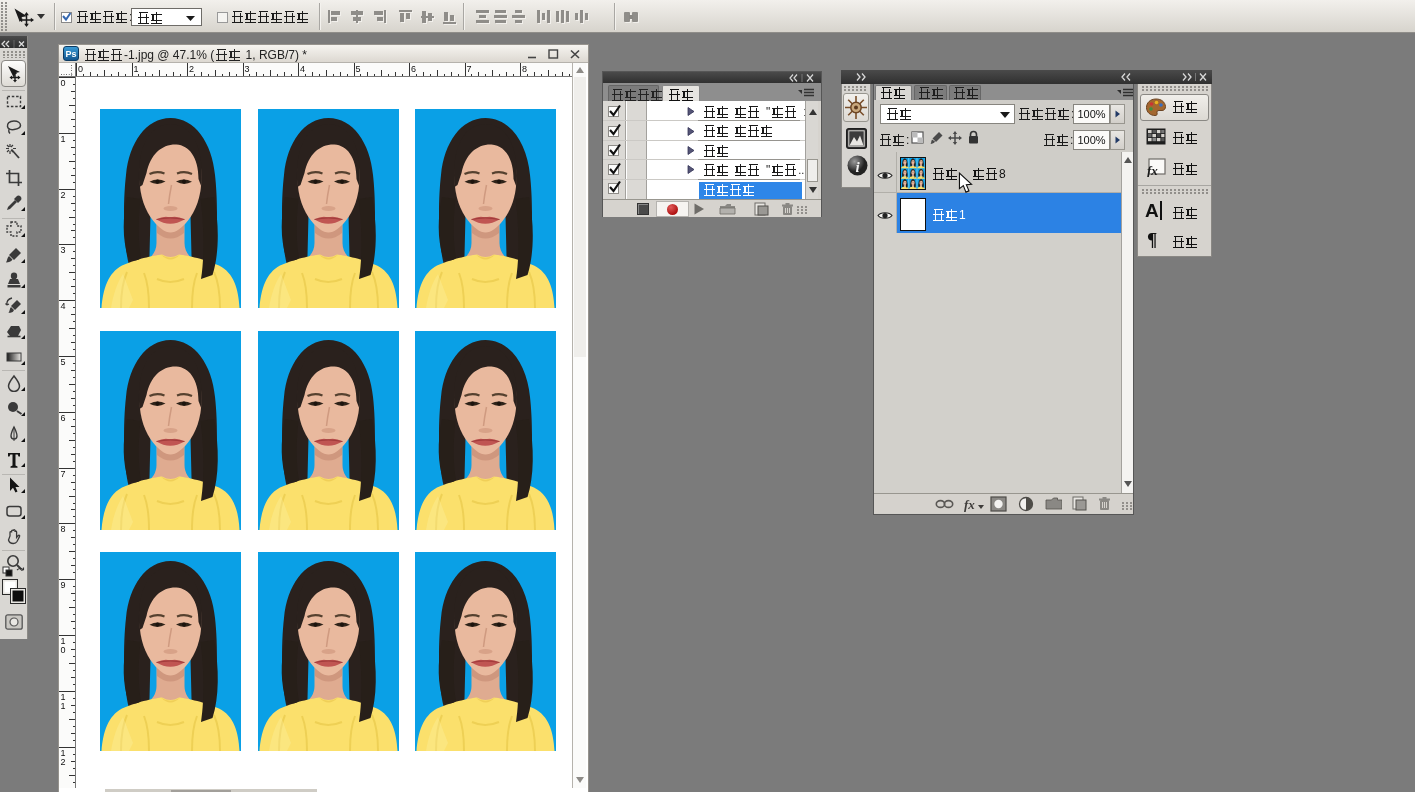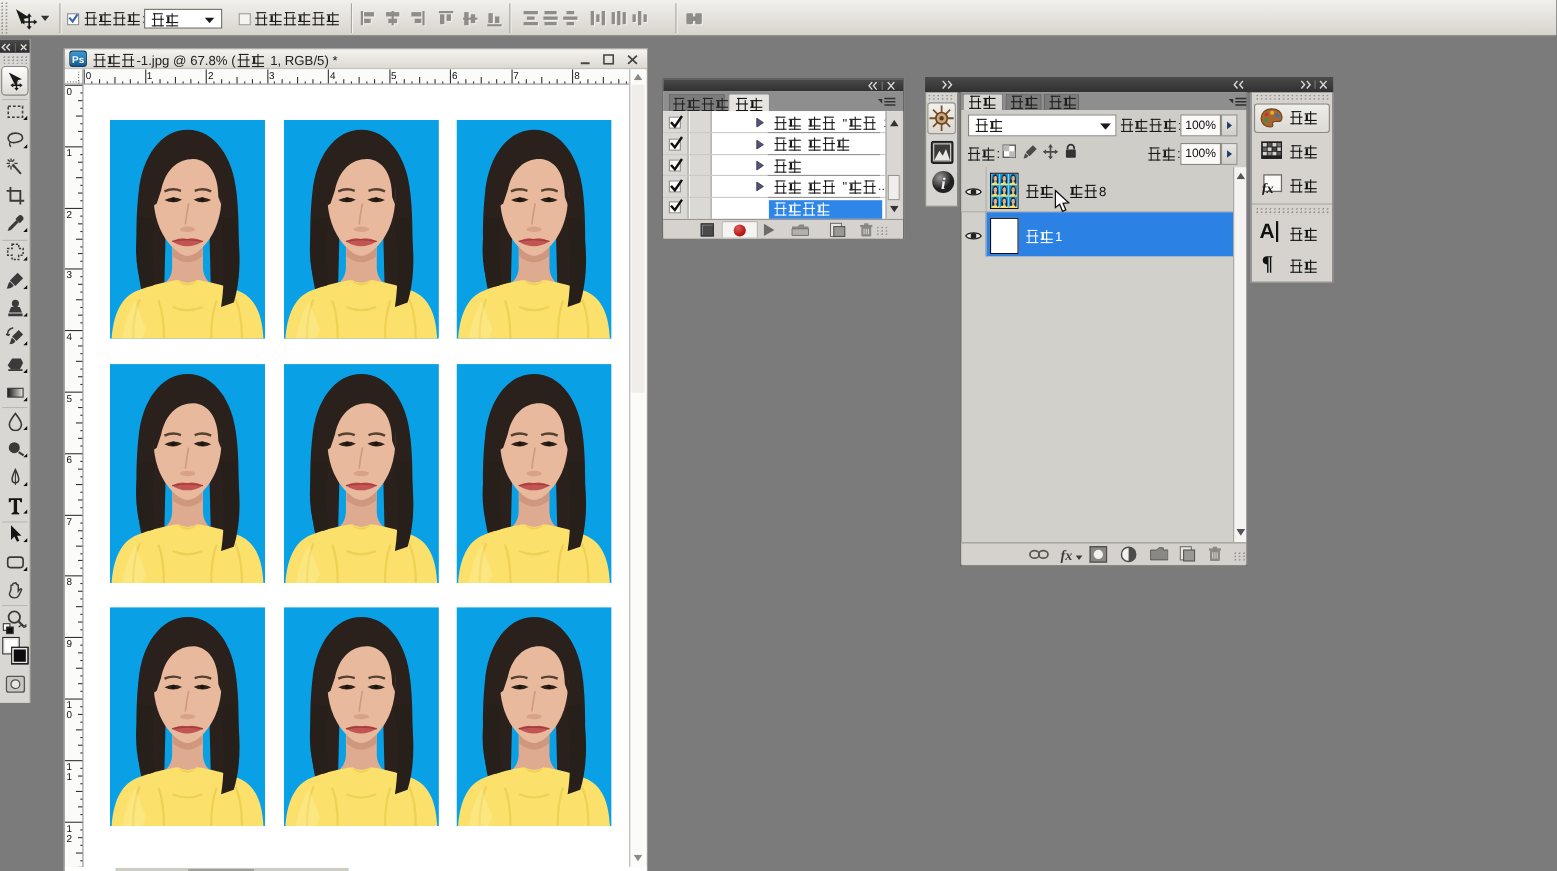--- a/index.html
+++ b/index.html
@@ -333,24 +333,24 @@
     </svg>
   </div>
 
 <div class="ab" id="docwin" style="left:58px;top:44px;width:531px;height:748px;background:#fff;border:1px solid #96938d">
     <div class="ab" style="left:0;top:0;width:529px;height:18px;background:linear-gradient(#f6f4f0,#dcd8d1);border-bottom:1px solid #b5b2ac">
       <div class="ab" style="left:4px;top:1px;width:16px;height:15px;border-radius:3px;background:linear-gradient(#3b9bd6,#14578f);border:1px solid #0c3a62;color:#fff;font-size:9px;font-weight:bold;text-align:center;line-height:14px">Ps</div>
       <div class="ab zrow" style="left:26px;top:3px;color:#222">
         <span class="z"></span>
         <span class="z"></span>
         <span class="z"></span>
-        <span style="font-size:12px;font-family:'Liberation Sans';white-space:pre">-1.jpg @ 67.8% (</span>
-        <span class="z"></span>
-        <span class="z"></span>
-        <span style="font-size:12px;white-space:pre"> 1, RGB/5) *</span>
+        <span style="font-size:12px;font-family:'Liberation Sans';white-space:pre">-1.jpg @ 47.1% (</span>
+        <span class="z"></span>
+        <span class="z"></span>
+        <span style="font-size:12px;white-space:pre"> 1, RGB/7) *</span>
       </div>
       <svg class="ab" style="left:467px;top:4px" width="60" height="11">
         <g stroke="#444" stroke-width="1.6">
           <path d="M2 8.5 h8"></path>
         </g>
         <rect x="23" y="1" width="8.5" height="8" fill="none" stroke="#444" stroke-width="1.4"></rect>
         <g stroke="#444" stroke-width="1.6">
           <path d="M45 1.5 l8 7.5 M53 1.5 l-8 7.5"></path>
         </g>
       </svg>

